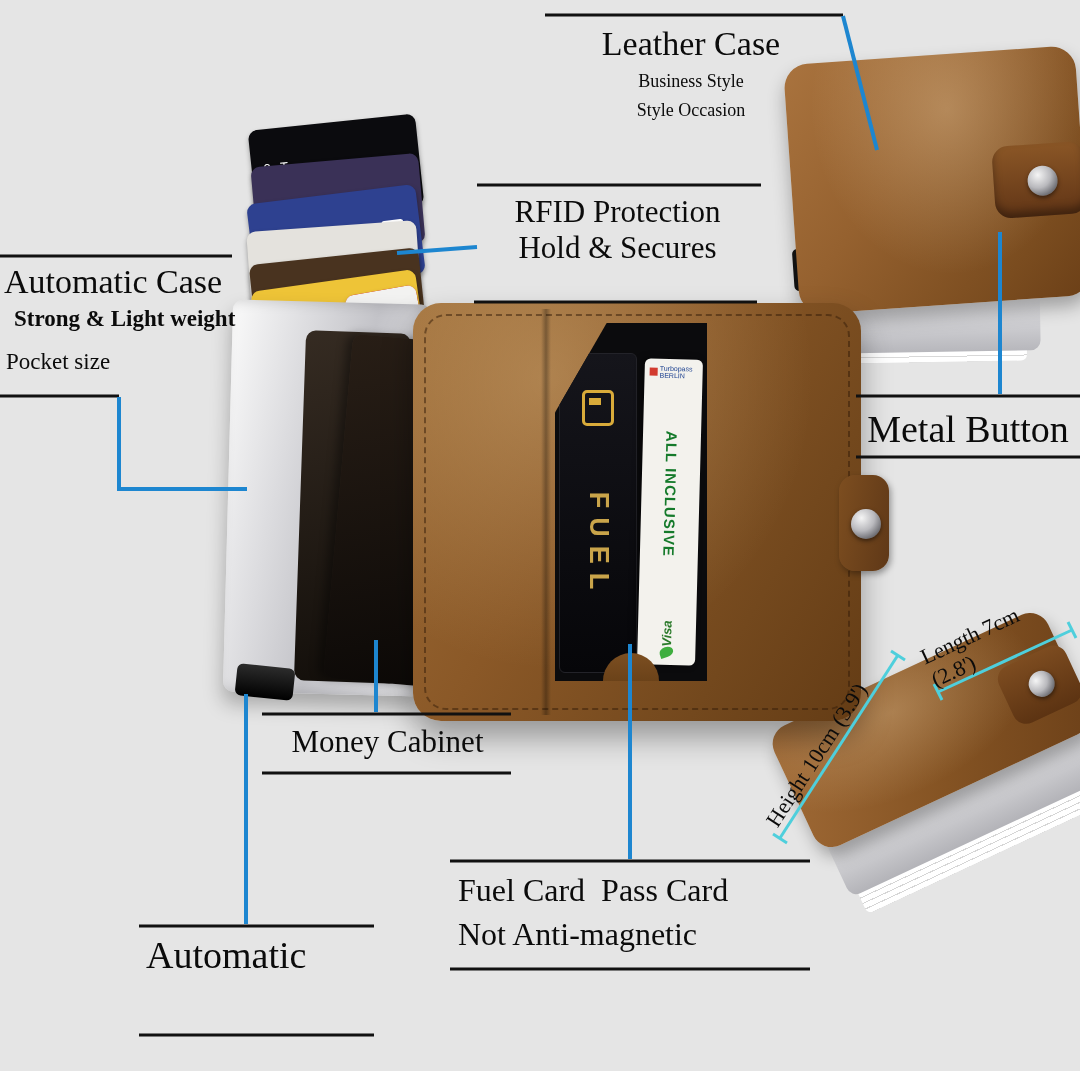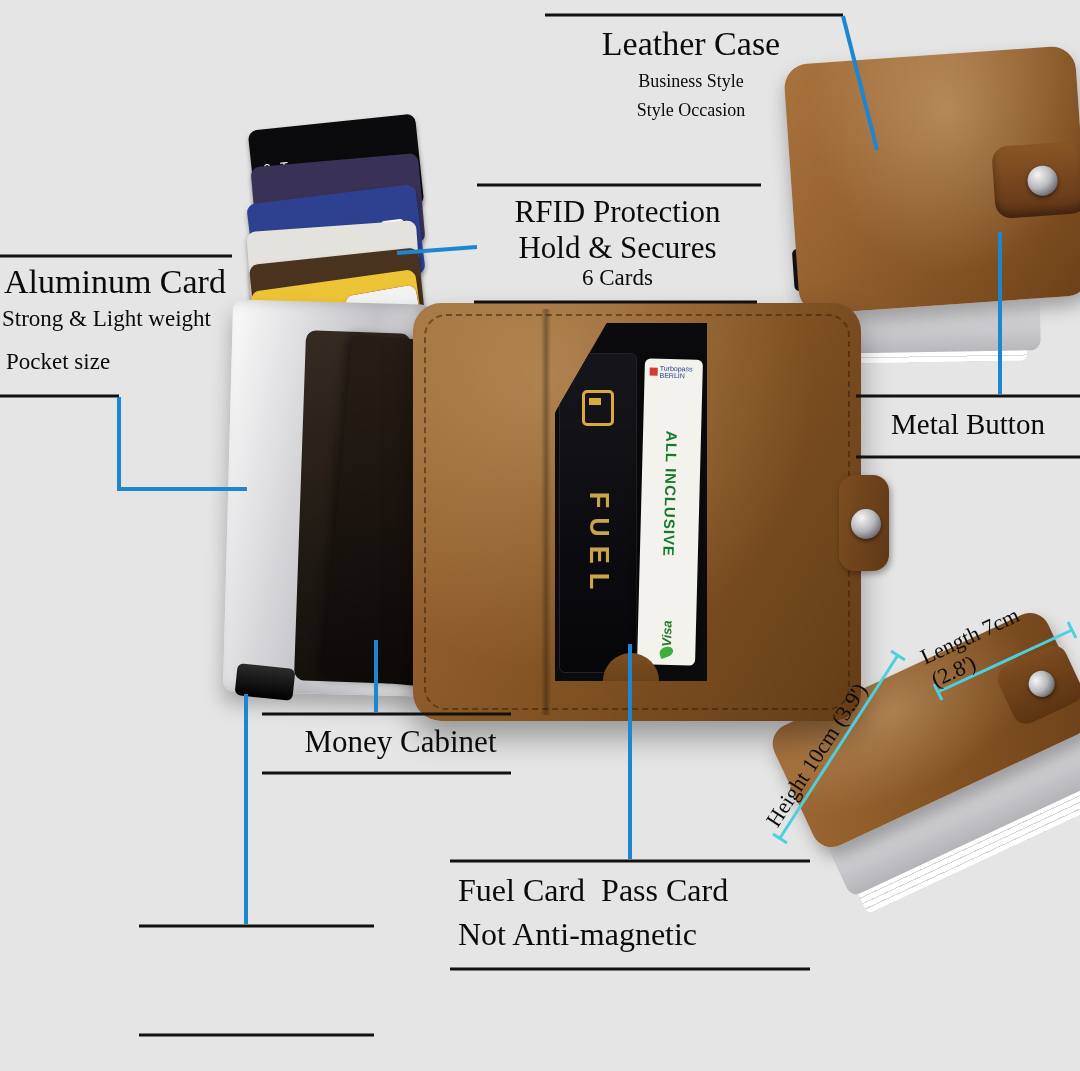--- a/index.html
+++ b/index.html
@@ -8,30 +8,30 @@
 
   
   svg.lines{position:absolute;left:0;top:0;z-index:8;pointer-events:none;}
   .line-black{stroke:var(--c-line,#111111);stroke-width:3;}
   .line-blue{stroke:var(--c-connector,#1d86d0);stroke-width:4;fill:none;}
   .line-cyan{stroke:var(--c-dimension,#4ecfdc);stroke-width:3;fill:none;}
 
   
   .lbl{position:absolute;z-index:9;line-height:1.15;}
   .lbl-center{text-align:center;}
-  .t34{font-size:34px;} .t33{font-size:29px;} .t32{font-size:32px;}
+  .t34{font-size:34px;} .t33{font-size:38px;} .t32{font-size:32px;}
   .t31{font-size:31px;} .t25{font-size:18px;} .t23{font-size:23px;}
   .leather-block{left:540px;top:24px;width:302px;}
   .leather-block .sub{margin-top:8px;}
   .rfid-block{left:474px;top:194px;width:287px;}
   .alu-title{left:4px;top:262px;}
-  .alu-sub1{left:2px;top:306px;}
+  .alu-sub1{left:14px;top:306px;font-weight:bold;}
   .alu-sub2{left:6px;top:349px;}
   .metal-btn-lbl{left:856px;top:408px;width:224px;}
-  .money-lbl{left:276px;top:724px;width:249px;}
+  .money-lbl{left:263px;top:724px;width:249px;}
   .popup-l1{left:146px;top:934px;}
   .popup-l2{left:146px;top:976px;}
   .fuel-l1{left:458px;top:872px;white-space:pre;}
   .fuel-l2{left:458px;top:916px;}
   .dim-height{left:782px;top:806px;transform:rotate(-57deg);transform-origin:0 100%;font-size:22px;}
   .dim-length{left:938px;top:642px;transform:rotate(-25deg);transform-origin:0 100%;font-size:22px;}
 
   
   .fan-card{position:absolute;border-radius:9px;z-index:2;box-shadow:0 3px 5px rgba(0,0,0,.35);}
   .card-c1{left:252px;top:122px;width:168px;height:92px;transform:rotate(-6deg);}
@@ -183,31 +183,31 @@
 
   <div class="lbl lbl-center leather-block">
     <div class="t34">Leather Case</div>
     <div class="t25 sub">Business Style</div>
     <div class="t25 sub">Style Occasion</div>
   </div>
 
   <div class="lbl lbl-center rfid-block">
     <div class="t31">RFID Protection</div>
     <div class="t31">Hold &amp; Secures</div>
-    <div class="t23">6 Cards</div>
-  </div>
-
-  <div class="lbl t34 alu-title">Aluminum Card</div>
+  </div>
+
+  <div class="lbl t34 alu-title">Automatic Case</div>
   <div class="lbl t23 alu-sub1">Strong &amp; Light weight</div>
   <div class="lbl t23 alu-sub2">Pocket size</div>
 
   <div class="lbl lbl-center t33 metal-btn-lbl">Metal Button</div>
 
   <div class="lbl lbl-center t31 money-lbl">Money Cabinet</div>
 
+  <div class="lbl t33 popup-l1">Automatic</div>
 
   <div class="lbl t32 fuel-l2">Not Anti-magnetic</div>
   <div class="lbl t32 fuel-l1">Fuel Card  Pass Card</div>
 
   <div class="lbl dim-height">Height  10cm (3.9')</div>
   <div class="lbl dim-length">Length 7cm (2.8')</div>
 
   <div class="fan-card card-c1" style="background-color: rgb(11, 11, 14);">
     <span class="card-label">3 T</span>
 

